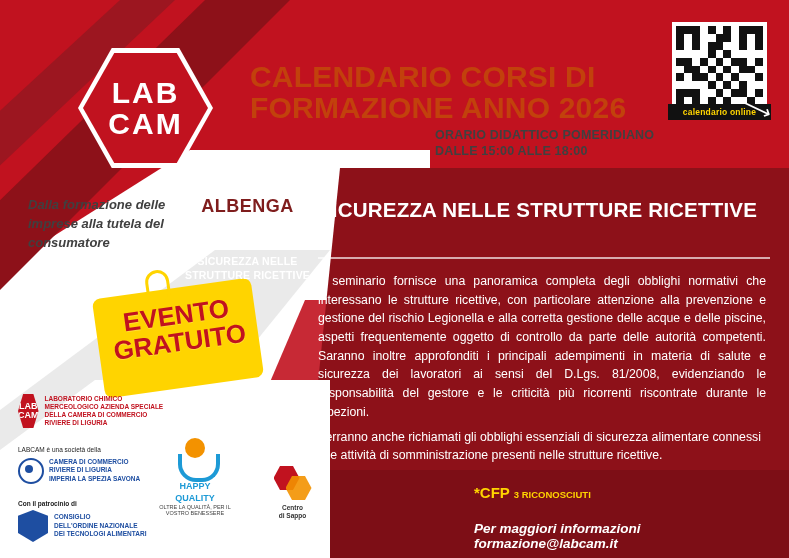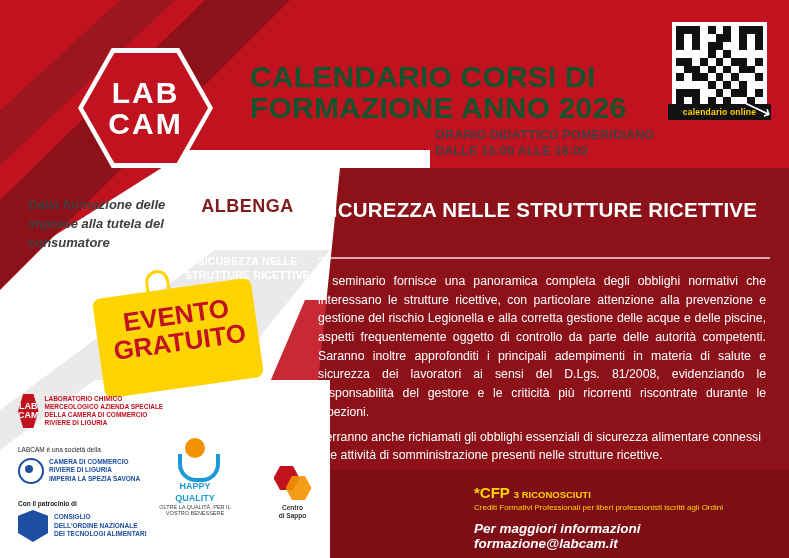--- a/index.html
+++ b/index.html
@@ -74,21 +74,21 @@
   }
   .hex .txt{
     position:absolute;inset:0;display:flex;flex-direction:column;
     align-items:center;justify-content:center;color:#fff;
     font-weight:700;letter-spacing:2px;line-height:1.05;
   }
   .hex .txt span{font-size:30px;}
 
   
   .title{
-    position:absolute;left:250px;top:62px;width:420px;color:#14532d;
+    position:absolute;left:250px;top:62px;width:420px;color:#c2410c;
     font-weight:800;font-size:30px;line-height:1.02;letter-spacing:.2px;
   }
   .subtitle-line{
     position:absolute;left:435px;top:128px;color:#404040;font-weight:800;
     font-size:12.5px;line-height:1.25;letter-spacing:.2px;
   }
 
   
   .qr-box{position:absolute;left:672px;top:22px;width:95px;height:95px;background:#fff;padding:4px;box-sizing:border-box;}
   .qr-grid{width:100%;height:100%;display:grid;grid-template-columns:repeat(11,1fr);grid-template-rows:repeat(11,1fr);}
@@ -380,21 +380,20 @@
   <div class="body-text">
     <p>Il seminario fornisce una panoramica completa degli obblighi normativi che interessano le strutture ricettive, con particolare attenzione alla prevenzione e gestione del rischio Legionella e alla corretta gestione delle acque e delle piscine, aspetti frequentemente oggetto di controllo da parte delle autorità competenti. Saranno inoltre approfonditi i principali adempimenti in materia di salute e sicurezza dei lavoratori ai sensi del D.Lgs. 81/2008, evidenziando le responsabilità del gestore e le criticità più ricorrenti riscontrate durante le ispezioni.</p>
     <p>Verranno anche richiamati gli obblighi essenziali di sicurezza alimentare connessi alle attività di somministrazione presenti nelle strutture ricettive.</p>
   </div>
 
   <div class="cfp">
     <div class="main">
       <span>*CFP</span>
       <small>3 RICONOSCIUTI</small>
     </div>
-    <div class="note">Crediti Formativi Professionali per liberi professionisti iscritti agli Ordini</div>
   </div>
   <div class="contact">Per maggiori informazioni formazione@labcam.it</div>
 
   <div class="logo-labcam">
     <div class="hx">
       <span>LAB</span>
       <span>CAM</span>
     </div>
     <div class="txt"><span class="red">LABORATORIO CHIMICO MERCEOLOGICO AZIENDA SPECIALE DELLA CAMERA DI COMMERCIO RIVIERE DI LIGURIA</span></div>
   </div>

